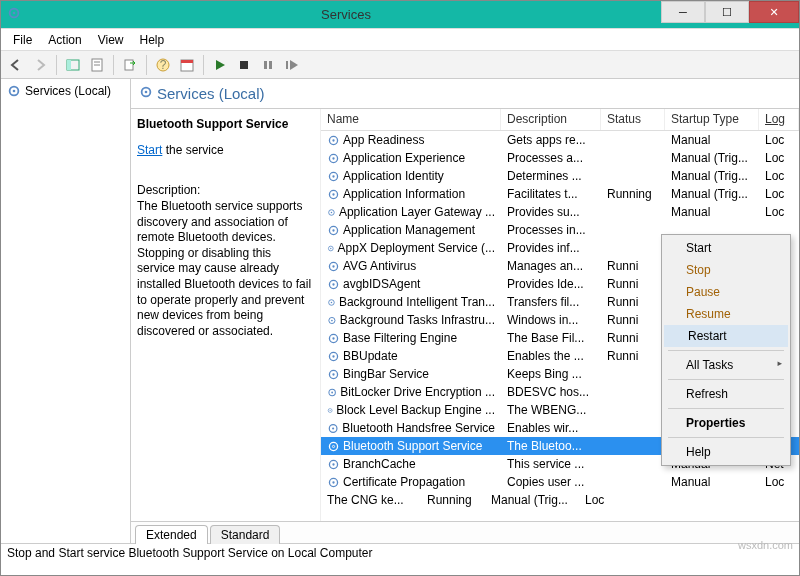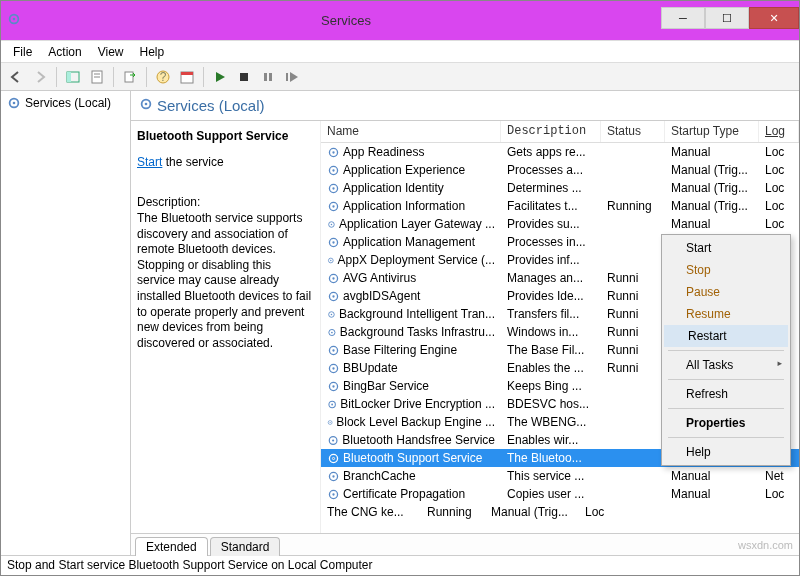--- a/index.html
+++ b/index.html
@@ -1,19 +1,19 @@
 <!DOCTYPE html>
 <html><head>
 <meta charset="utf-8">
 <style>
 * { box-sizing: border-box; margin: 0; padding: 0; font-family: "Segoe UI", Tahoma, sans-serif; font-size: 12px; }
 body { width: 800px; height: 576px; background: #fff; overflow: hidden; border: 1px solid #888; position: relative; }
 
 
-.titlebar { height: 40px; background: #d946ef; display: flex; align-items: center; border-bottom: 1px solid #ddd; }
+.titlebar { height: 28px; background: #14b8a6; display: flex; align-items: center; border-bottom: 1px solid #ddd; }
 .titlebar .icon { width: 18px; height: 18px; margin: 0 6px; }
 .titlebar .title { flex: 1; text-align: center; color: #333; font-size: 13px; }
 .winbtn { width: 44px; height: 22px; margin-top: -5px; display: flex; align-items: center; justify-content: center; border: 1px solid #ccc; background: #e8e8e8; font-size: 11px; }
 .winbtn.close { background: #c75050; color: #fff; border-color: #b04040; width: 50px; }
 
 
 .menubar { height: 22px; background: #fff; display: flex; align-items: center; padding: 0 4px; border-bottom: 1px solid #ddd; }
 .menubar span { padding: 2px 8px; cursor: default; }
 
 
@@ -38,21 +38,21 @@
 .detail .svcname { font-weight: bold; margin-bottom: 12px; }
 .detail .startlink { color: #0066cc; text-decoration: underline; cursor: pointer; }
 .detail .desclabel { margin-top: 26px; }
 .detail .desctext { margin-top: 2px; line-height: 1.3; }
 
 
 .listwrap { flex: 1; position: relative; overflow: hidden; }
 .listhdr { display: flex; height: 22px; border-bottom: 1px solid #ddd; position: sticky; top:0; background: #fff; }
 .listhdr .col { padding: 3px 6px; border-right: 1px solid #eee; color: #333; }
 .col.c0 { width: 180px; }
-.col.c1 { width: 100px; font-family: Liberation Mono, monospace; }
+.col.c1 { width: 100px; }
 .col.c2 { width: 64px; }
 .col.c3 { width: 94px; }
 .col.c4 { width: 40px; text-decoration: underline; }
 .listbody { overflow-y: scroll; overflow-x: scroll; height: 390px; }
 .row { display: flex; height: 18px; align-items: center; white-space: nowrap; }
 .row .cell { padding: 0 6px; overflow: hidden; text-overflow: ellipsis; }
 .row .c0 { width: 180px; display:flex; align-items:center; gap:3px; }
 .row .c1 { width: 100px; }
 .row .c2 { width: 64px; }
 .row .c3 { width: 94px; }

